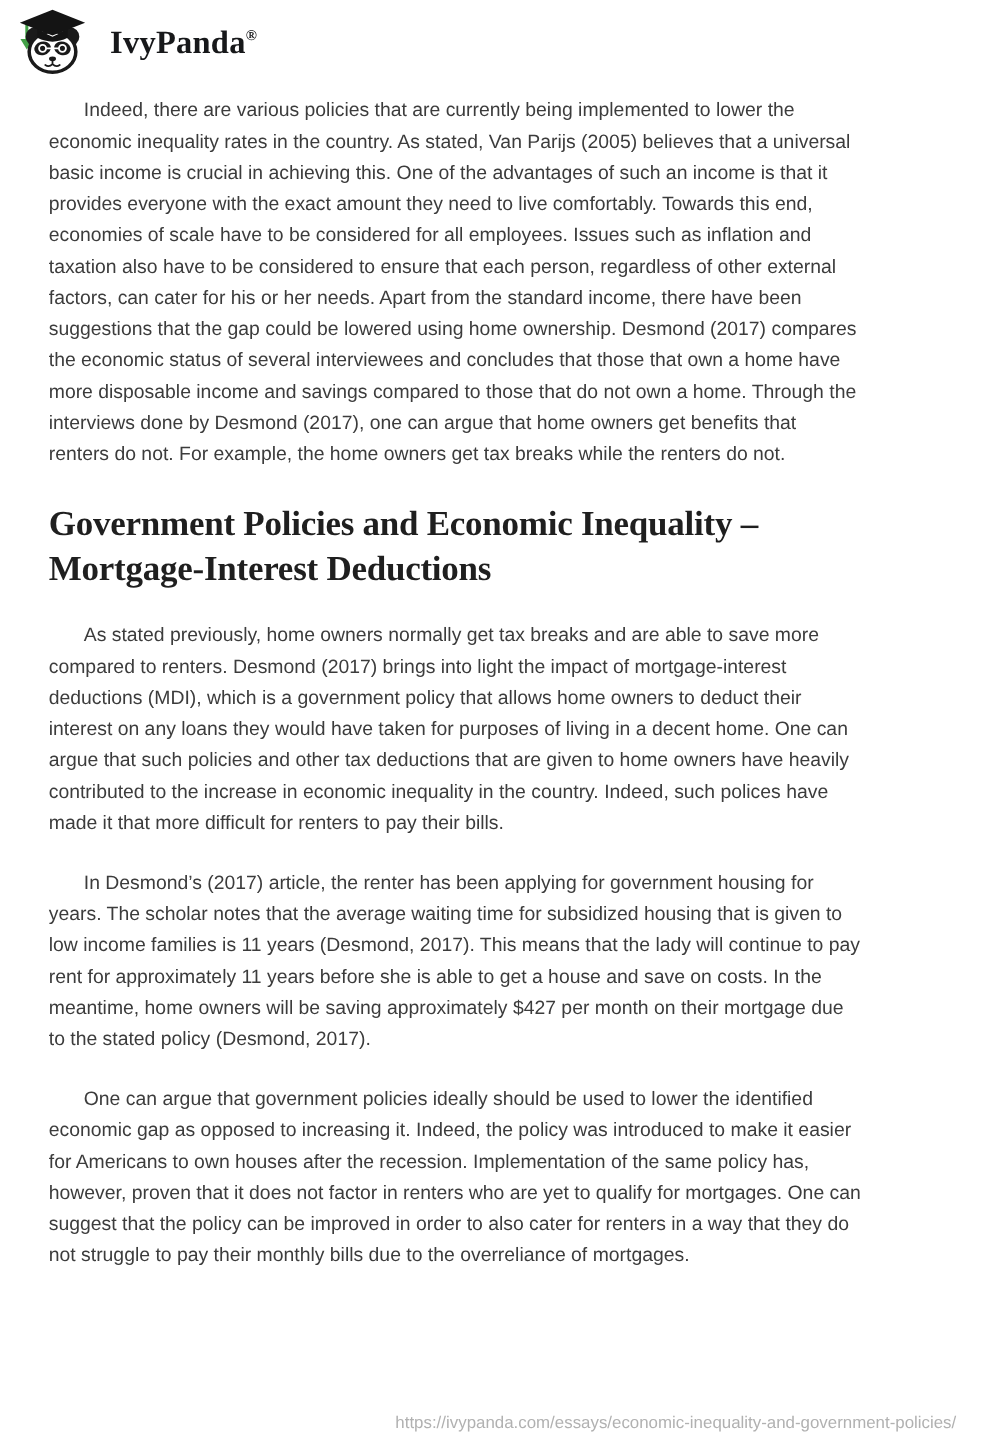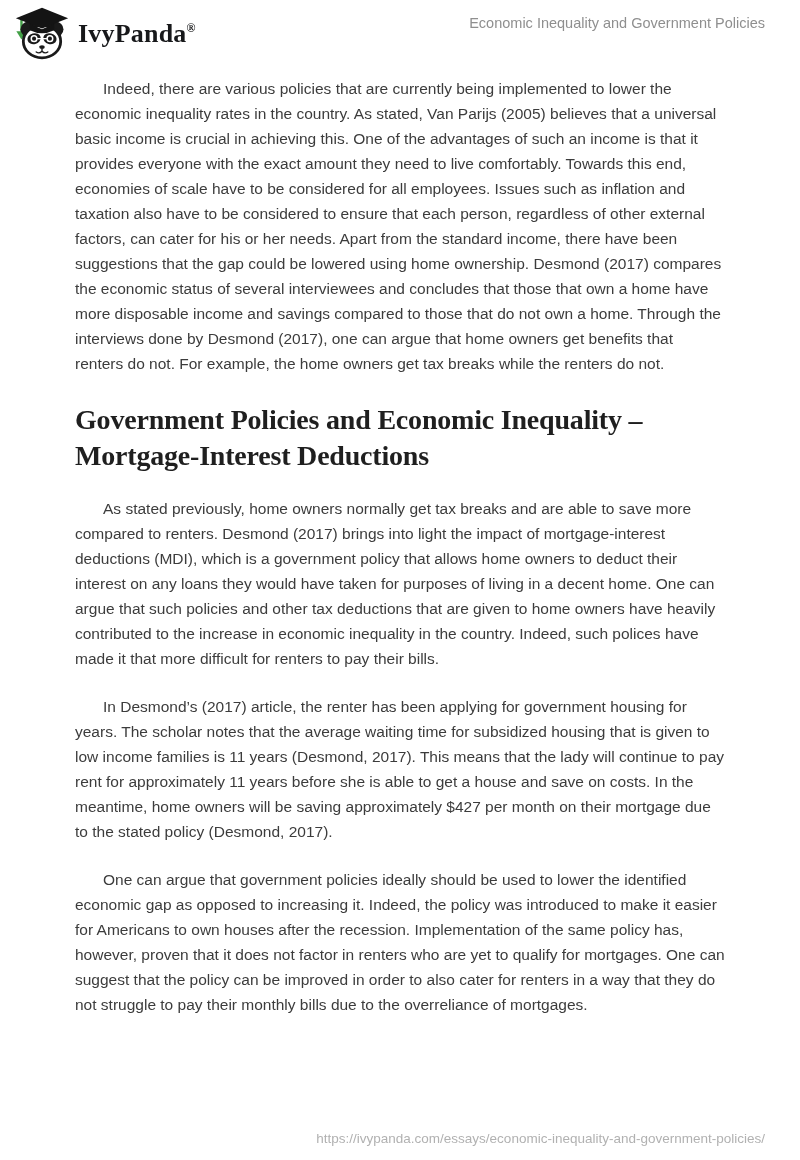--- a/index.html
+++ b/index.html
@@ -27,21 +27,21 @@
   .header{
     display:flex;
     justify-content:space-between;
     align-items:flex-start;
     padding:6px 35px 0 12px;
     height:64px;
   }
   .logo{
     display:flex;
     align-items:center;
-    gap:6px;
+    gap:16px;
   }
   .logo-icon svg{display:block;}
   .logo-text{
     font-family:"Liberation Serif","DejaVu Serif",serif;
     font-weight:700;
     font-size:26px;
     color:var(--logo-black);
     letter-spacing:0.2px;
     line-height:1;
   }
@@ -51,21 +51,21 @@
     line-height:0;
   }
   .doc-title{
     color:var(--header-title);
     font-size:14.5px;
     padding-top:9px;
     line-height:1.2;
   }
   .content{
     width:650px;
-    margin:12px 75px 0 75px;
+    margin:12px 75px 0 39px;
     color:var(--body-text);
   }
   .content p{
     font-size:15.5px;
     line-height:25px;
     text-indent:28px;
     text-align:left;
     margin:0 0 23px 0;
   }
   .content h2{
@@ -115,21 +115,20 @@
 
           <ellipse cx="32" cy="44" rx="3" ry="2" fill="#1a1a1a"></ellipse>
           <path d="M32 46 v2.5 M32 48.5 q-3 3 -6.2 0.8 M32 48.5 q3 3 6.2 0.8" stroke="#1a1a1a" stroke-width="1.5" fill="none" stroke-linecap="round"></path>
 
           <polygon points="32,2 60,13 32,24 4,13" fill="#141414"></polygon>
           <path d="M19 19 v7 q13 6.5 26 0 v-7 L32 25 Z" fill="#141414"></path>
         </svg>
       </span>
       <span class="logo-text"><span>IvyPanda</span><sup>®</sup></span>
     </div>
-    <div class="doc-title">Economic Inequality and Government Policies</div>
   </header>
 
   <main class="content">
     <p>Indeed, there are various policies that are currently being implemented to lower the economic inequality rates in the country. As stated, Van Parijs (2005) believes that a universal basic income is crucial in achieving this. One of the advantages of such an income is that it provides everyone with the exact amount they need to live comfortably. Towards this end, economies of scale have to be considered for all employees. Issues such as inflation and taxation also have to be considered to ensure that each person, regardless of other external factors, can cater for his or her needs. Apart from the standard income, there have been suggestions that the gap could be lowered using home ownership. Desmond (2017) compares the economic status of several interviewees and concludes that those that own a home have more disposable income and savings compared to those that do not own a home. Through the interviews done by Desmond (2017), one can argue that home owners get benefits that renters do not. For example, the home owners get tax breaks while the renters do not.</p>
     <h2>Government Policies and Economic Inequality – Mortgage-Interest Deductions</h2>
     <p>As stated previously, home owners normally get tax breaks and are able to save more compared to renters. Desmond (2017) brings into light the impact of mortgage-interest deductions (MDI), which is a government policy that allows home owners to deduct their interest on any loans they would have taken for purposes of living in a decent home. One can argue that such policies and other tax deductions that are given to home owners have heavily contributed to the increase in economic inequality in the country. Indeed, such polices have made it that more difficult for renters to pay their bills.</p>
     <p>In Desmond’s (2017) article, the renter has been applying for government housing for years. The scholar notes that the average waiting time for subsidized housing that is given to low income families is 11 years (Desmond, 2017). This means that the lady will continue to pay rent for approximately 11 years before she is able to get a house and save on costs. In the meantime, home owners will be saving approximately $427 per month on their mortgage due to the stated policy (Desmond, 2017).</p>
     <p>One can argue that government policies ideally should be used to lower the identified economic gap as opposed to increasing it. Indeed, the policy was introduced to make it easier for Americans to own houses after the recession. Implementation of the same policy has, however, proven that it does not factor in renters who are yet to qualify for mortgages. One can suggest that the policy can be improved in order to also cater for renters in a way that they do not struggle to pay their monthly bills due to the overreliance of mortgages.</p>
   </main>
 

